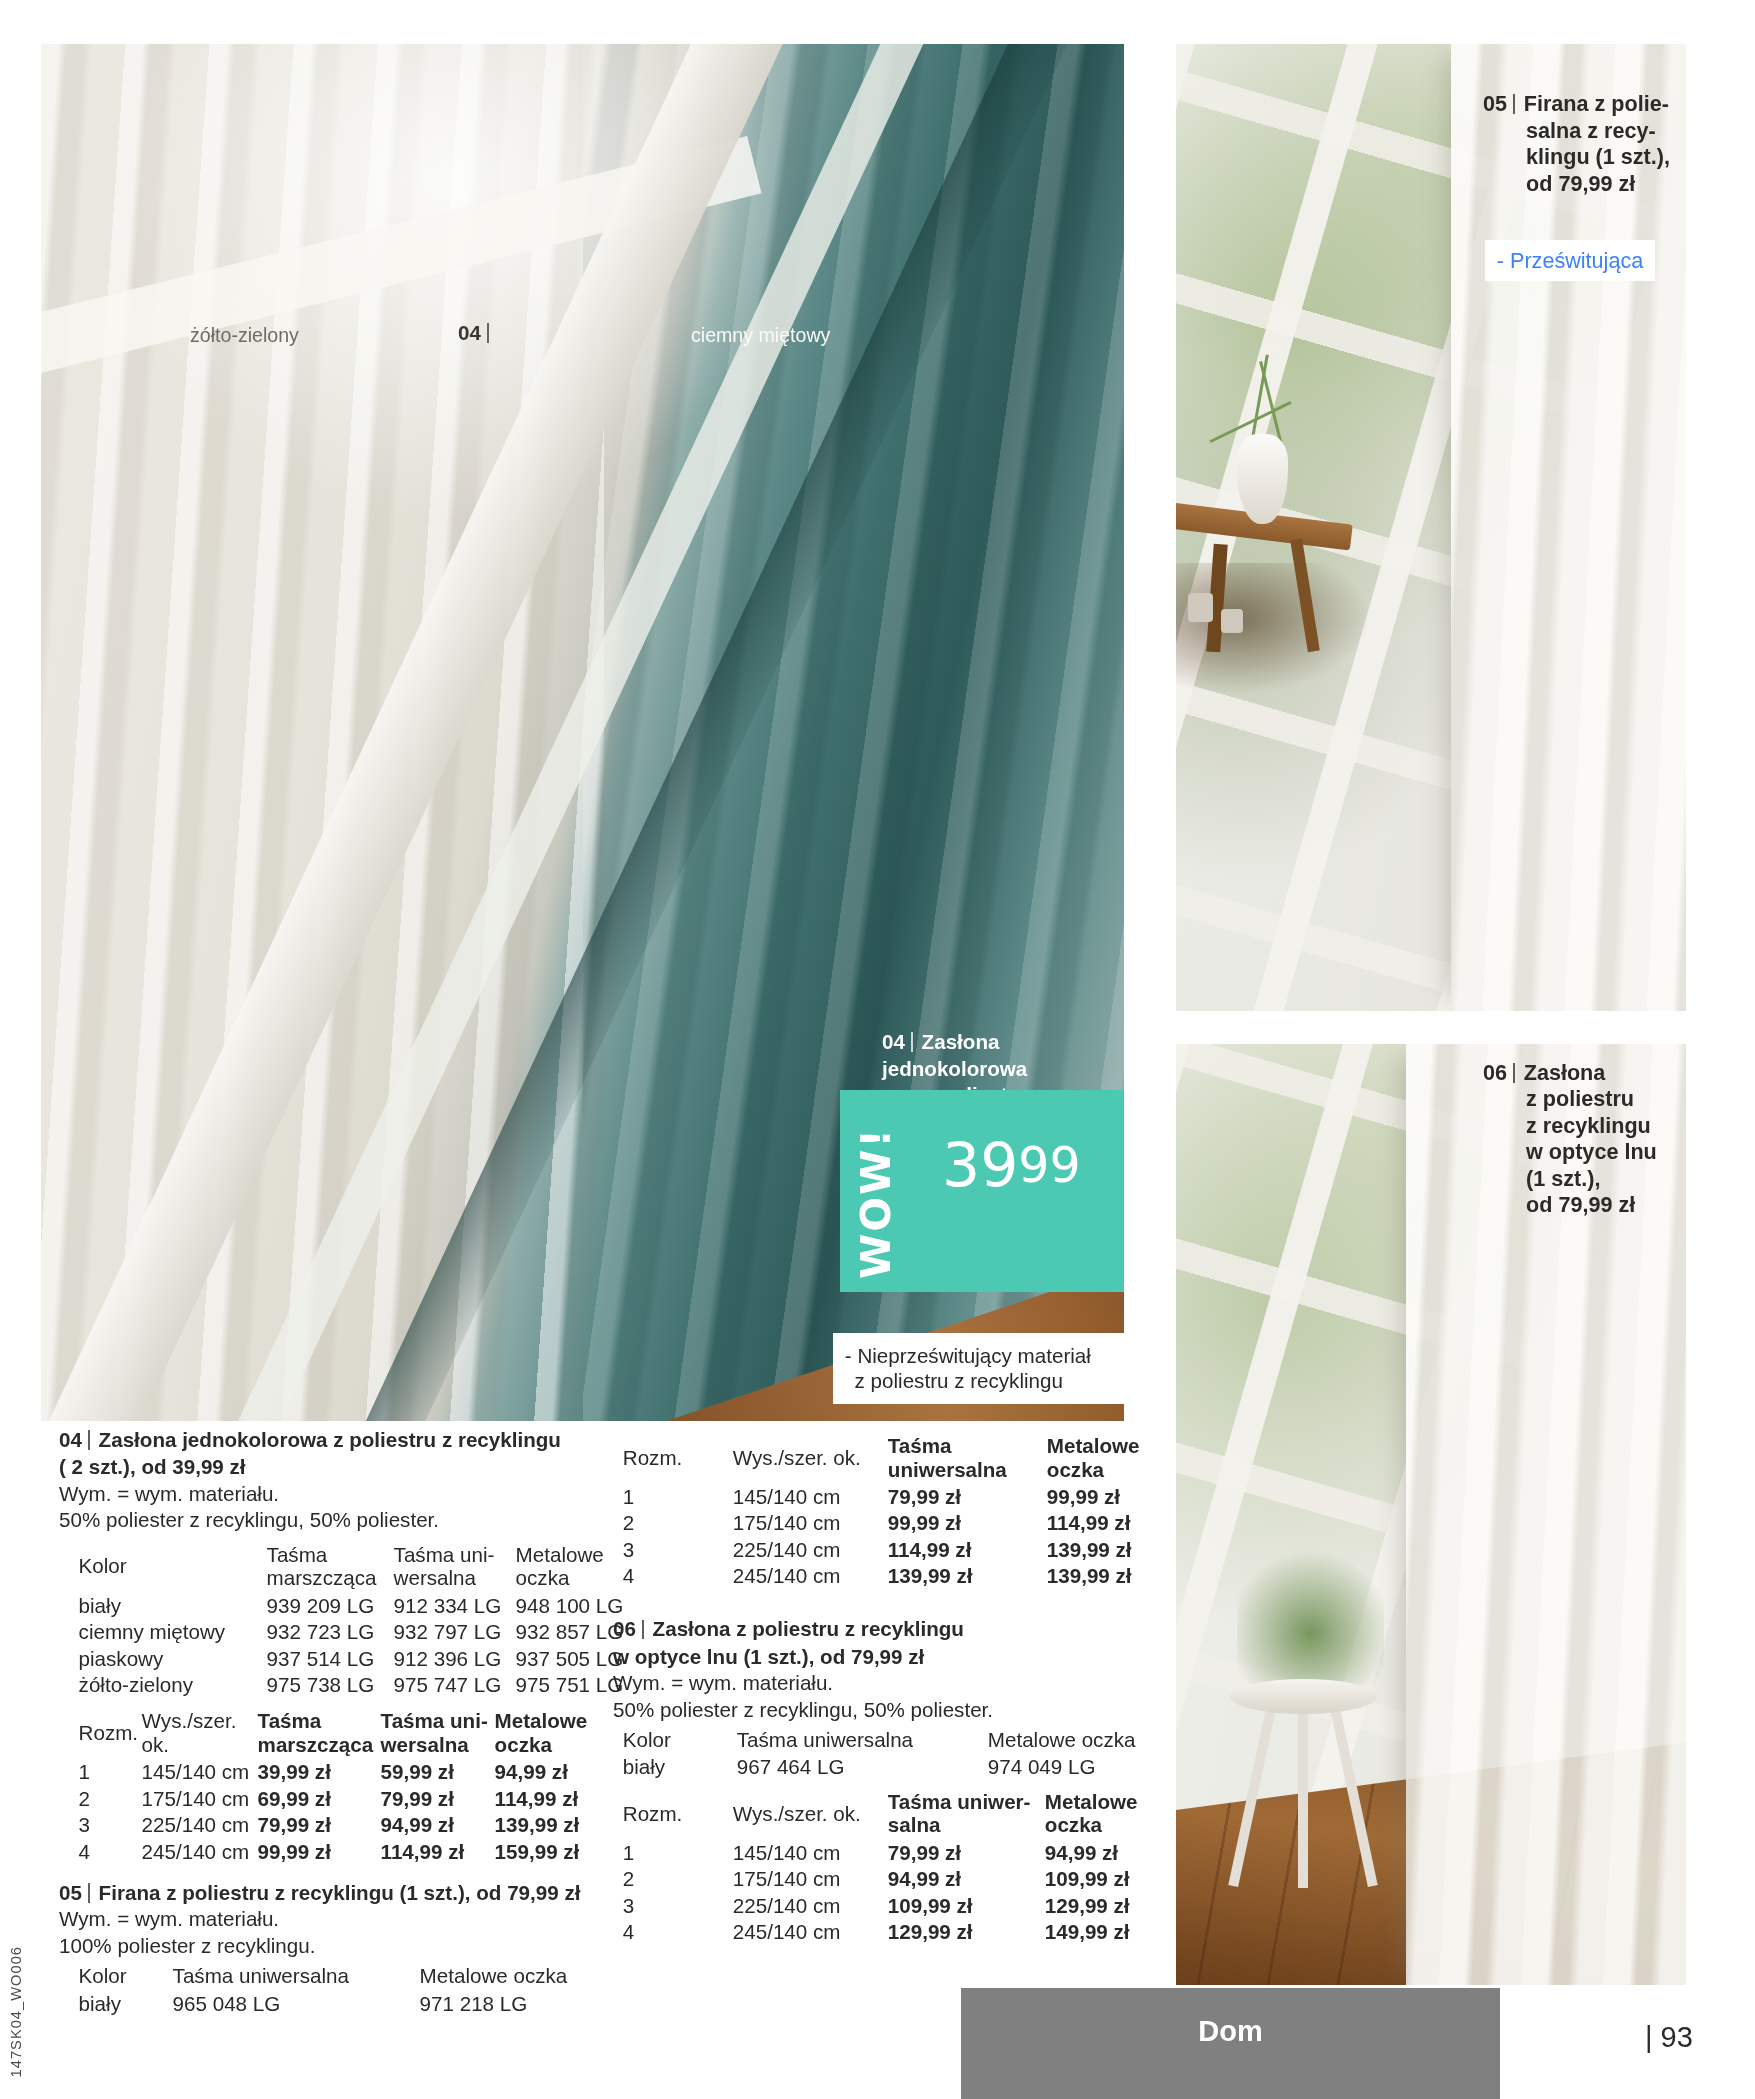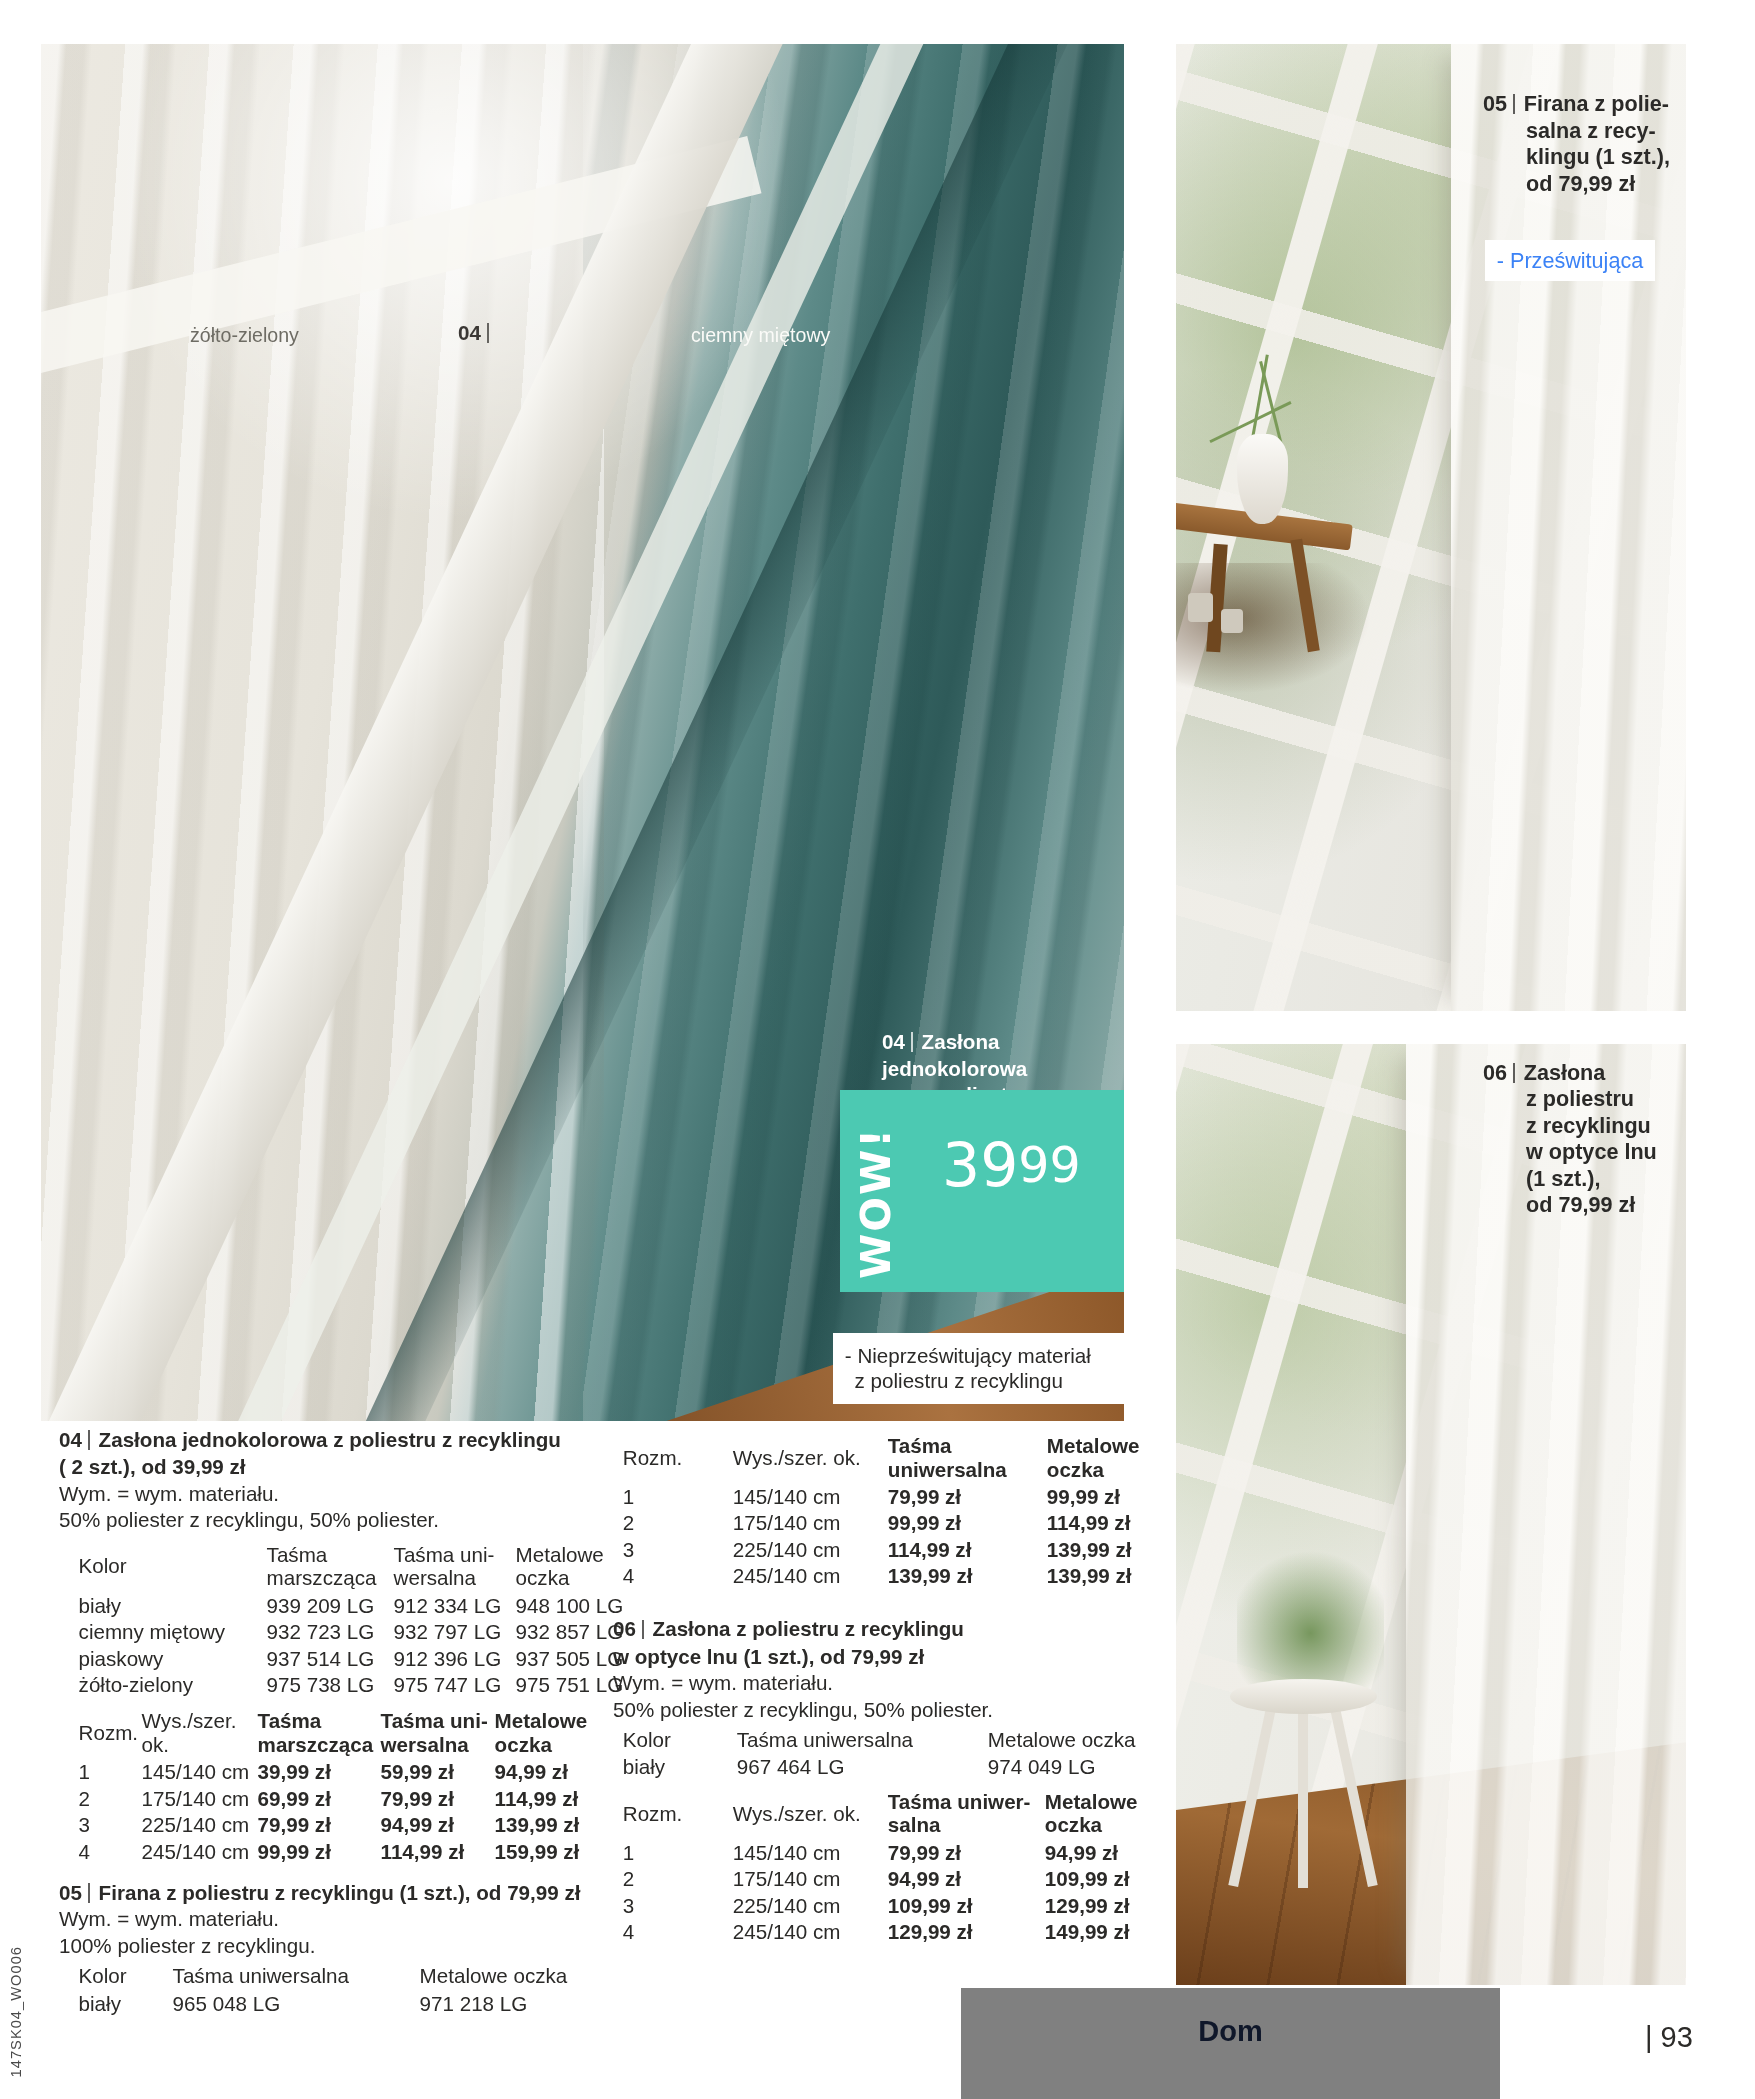--- a/index.html
+++ b/index.html
@@ -100,21 +100,21 @@
   .t05c{grid-template-columns:94px 247px 167px;margin-top:3.9px;}
   .t05s{grid-template-columns:110px 155px 159px 127px;}
   .t06c{grid-template-columns:114px 251px 157px;margin-top:3.9px;}
   .t06s{grid-template-columns:110px 155px 157px 127px;margin-top:7.8px;}
   .t04s .cell.c2,.t04s .cell.c3,.t04s .cell.c4,
   .t05s .cell.c2,.t05s .cell.c3,
   .t06s .cell.c2,.t06s .cell.c3{font-weight:700;}
   .mt26{margin-top:25.5px;} .mt14{margin-top:13.7px;}
 
   
-  .dom-tab{left:961px;top:1988px;width:539px;height:112px;background:#808080;color:#0f172a;
+  .dom-tab{left:961px;top:1988px;width:539px;height:112px;background:#808080;color:#ffffff;
     font-weight:700;font-size:29px;text-align:center;padding-top:27.4px;box-sizing:border-box;}
   .page-num{left:1645px;top:2021px;font-size:29px;color:#2b2a28;}
   .vcode{left:7.8px;top:1946px;font-size:14.7px;color:#4a4a4a;letter-spacing:1px;
     writing-mode:vertical-rl;transform:rotate(180deg);}
 </style>
 </head>
 <body>
 
 <div class="page">
 

